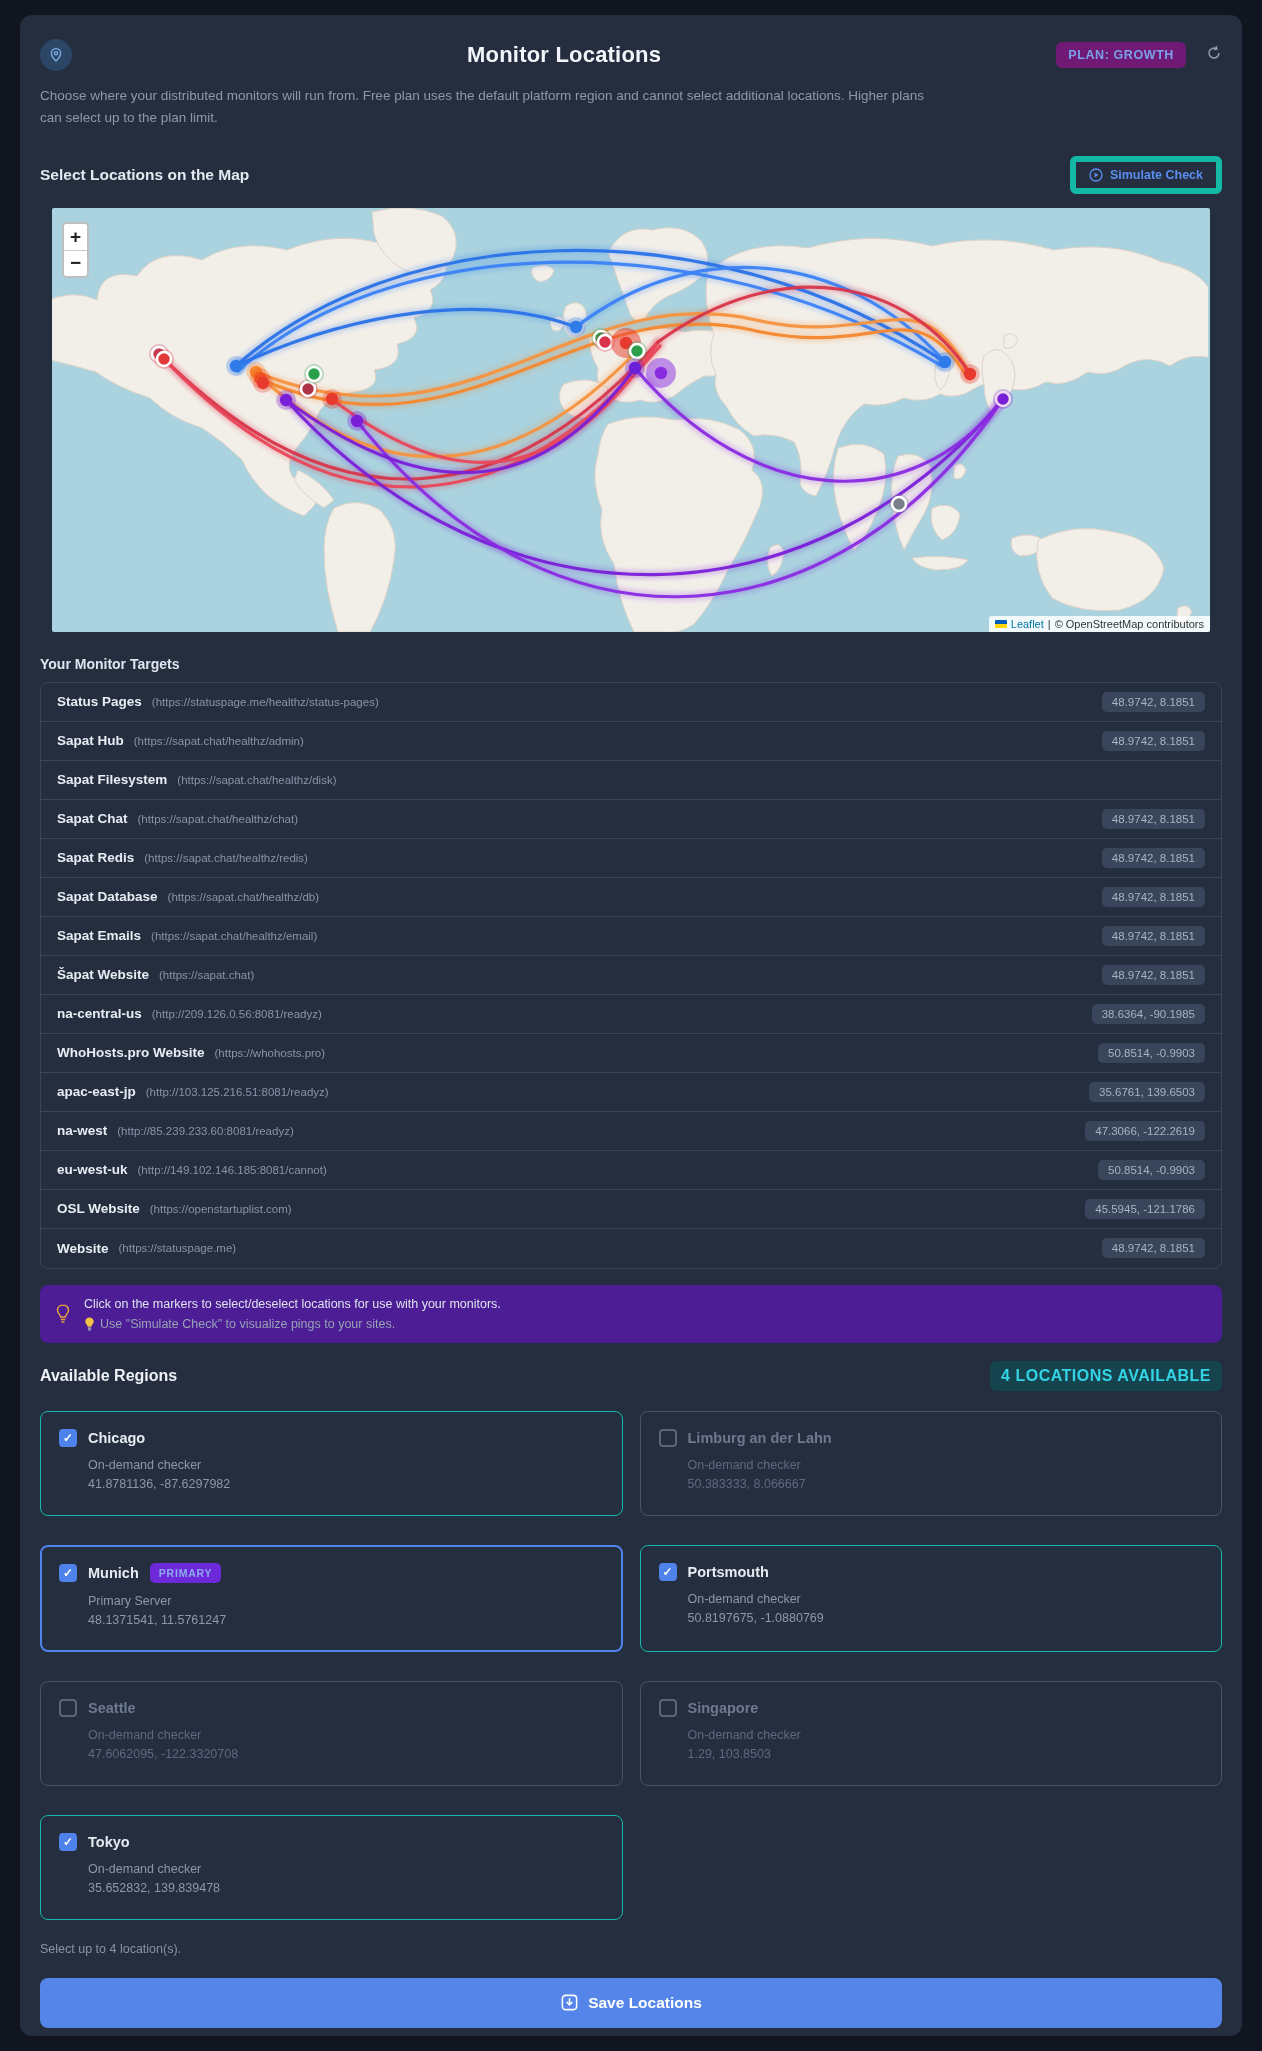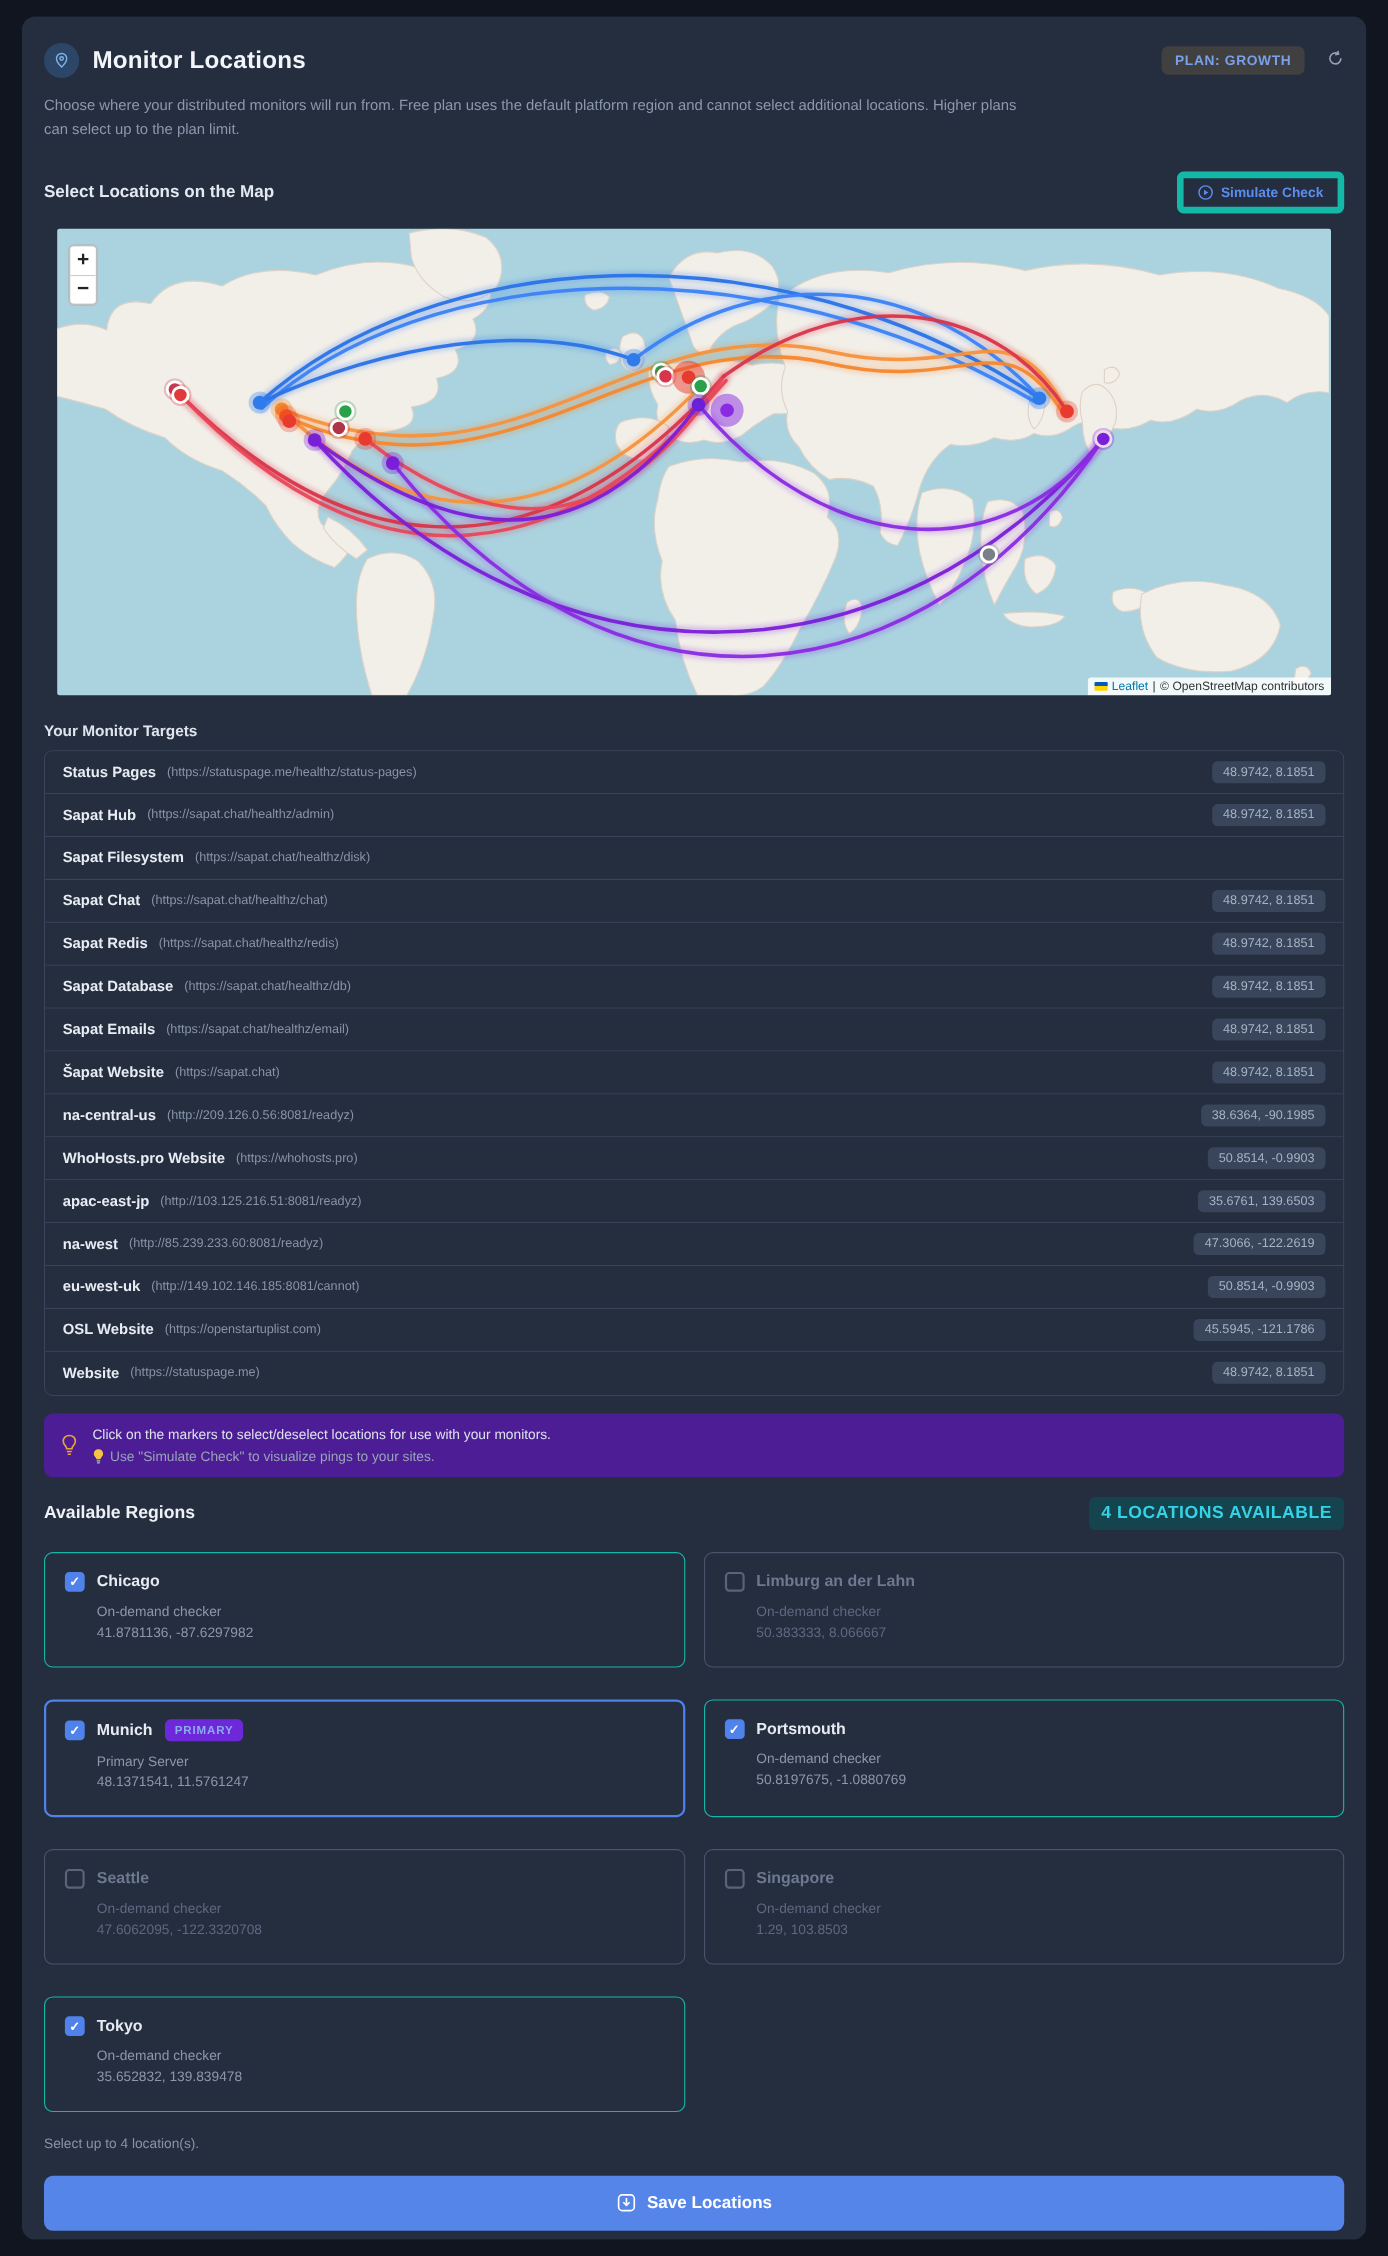--- a/index.html
+++ b/index.html
@@ -12,23 +12,23 @@
   .page-card {
     position:absolute; left:20px; top:15px; width:1222px; height:2021px;
     background:#252e3f; border-radius:12px; padding:18px 20px;
   }
   
   .hdr { display:flex; align-items:center; gap:12px; margin-top:6px; }
   .hdr-icon {
     width:32px; height:32px; border-radius:50%; background:#2c4667;
     display:flex; align-items:center; justify-content:center; flex:0 0 auto;
   }
-  .hdr-title { font-size:22px; font-weight:700; letter-spacing:.2px; color:#f2f5f9; flex:1; }
+  .hdr-title { font-size:22px; font-weight:700; letter-spacing:.2px; color:#f2f5f9; flex:1;text-align:center; }
   .plan-badge {
-    background:#404040; color:#7aa0ea; font-size:12.5px; font-weight:700;
+    background:#701a75; color:#7aa0ea; font-size:12.5px; font-weight:700;
     letter-spacing:.6px; padding:6px 12px; border-radius:6px;
   }
   .refresh-btn { color:#93a0b4; font-size:17px; margin-left:8px; cursor:pointer; background:none; border:none; }
   .desc { margin-top:14px; max-width:900px; font-size:13.5px; line-height:1.65; color:#8b98ad; }
 
   
   .sec-row { display:flex; align-items:center; justify-content:space-between; margin-top:26px; }
   .sec-title { font-size:15.5px; font-weight:600; color:#e3e9f1; }
   .simulate-btn {
     display:flex; align-items:center; gap:7px; background:transparent;

